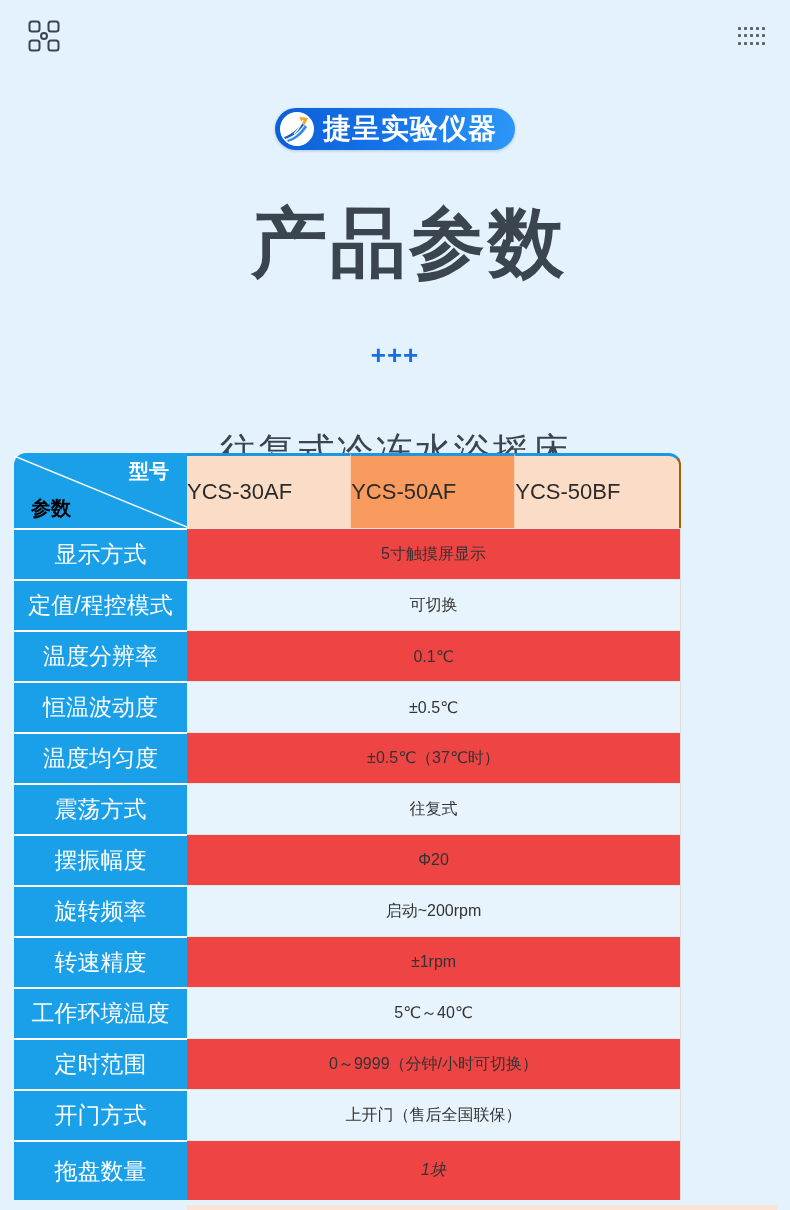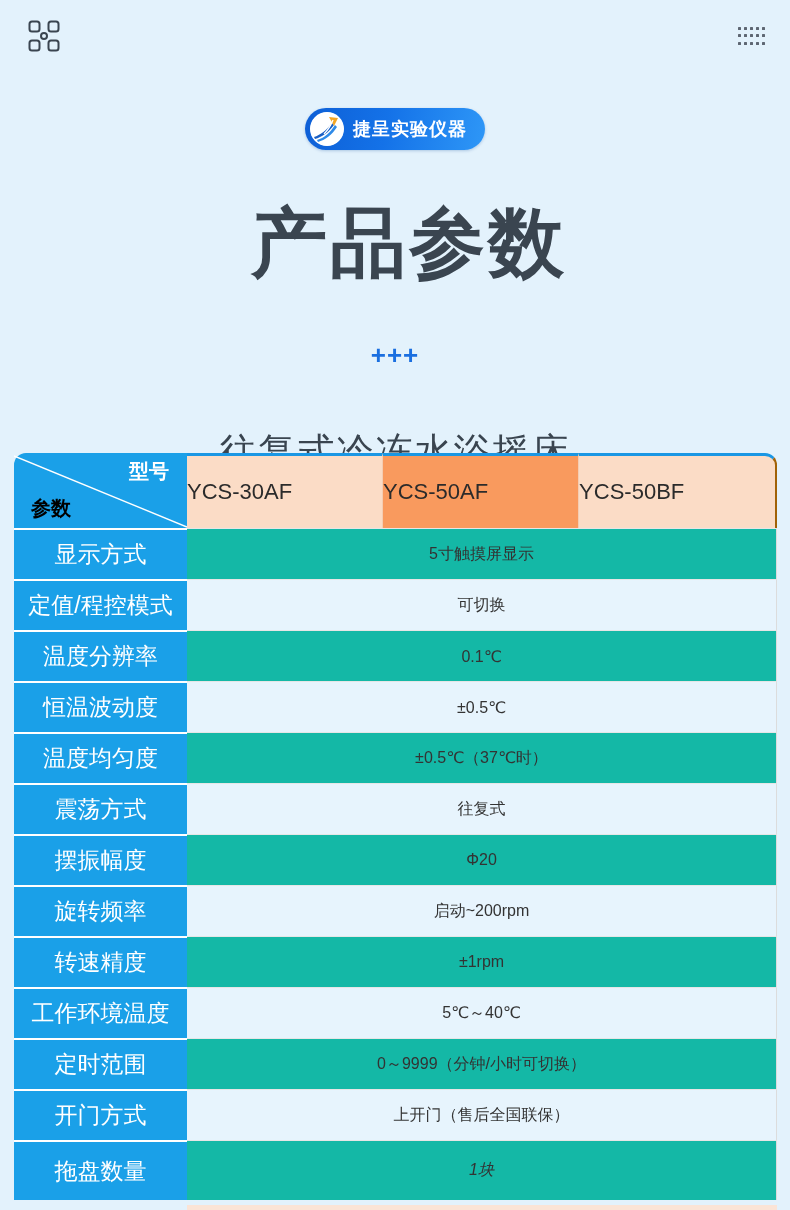--- a/index.html
+++ b/index.html
@@ -75,21 +75,21 @@
     height: 34px;
     border-radius: 50%;
     background: #ffffff;
     position: relative;
     overflow: hidden;
     flex: 0 0 auto;
     margin-right: 9px;
   }
   .brand-name {
     color: #ffffff;
-    font-size: 18px;
+    font-size: 28px;
     font-weight: bold;
     letter-spacing: 1px;
     line-height: 1;
     white-space: nowrap;
   }
 
   
   .page-title {
     position: absolute;
     top: 205px;
@@ -126,21 +126,21 @@
     letter-spacing: 2px;
     line-height: 1.2;
     margin-top: 40px;
   }
 
   
   .spec-table {
     position: absolute;
     top: 453px;
     left: 14px;
-    width: 763px;
+    width: 667px;
     border-collapse: separate;
     border-spacing: 0;
   }
 
   .spec-table td, .spec-table th {
     padding: 0;
     font-weight: normal;
   }
 
   
@@ -206,21 +206,21 @@
     border-top: 2px solid #ffffff;
   }
   .row-value {
     height: 51px;
     text-align: center;
     font-size: 16px;
     color: #333333;
     border-top: 1px solid #e6e6e6;
     border-right: 1px solid #dcdcdc;
   }
-  .row-value.odd  { background: #14b8a6; }
+  .row-value.odd  { background: #ef4444; }
   .row-value.even { background: #e7f4fd; }
 
   .row-label.tall { height: 60px; }
   .row-value.tall { height: 60px; font-style: italic; }
 
   .pink-tail {
     position: absolute;
     left: 187px;
     top: 1205px;
     width: 590px;

